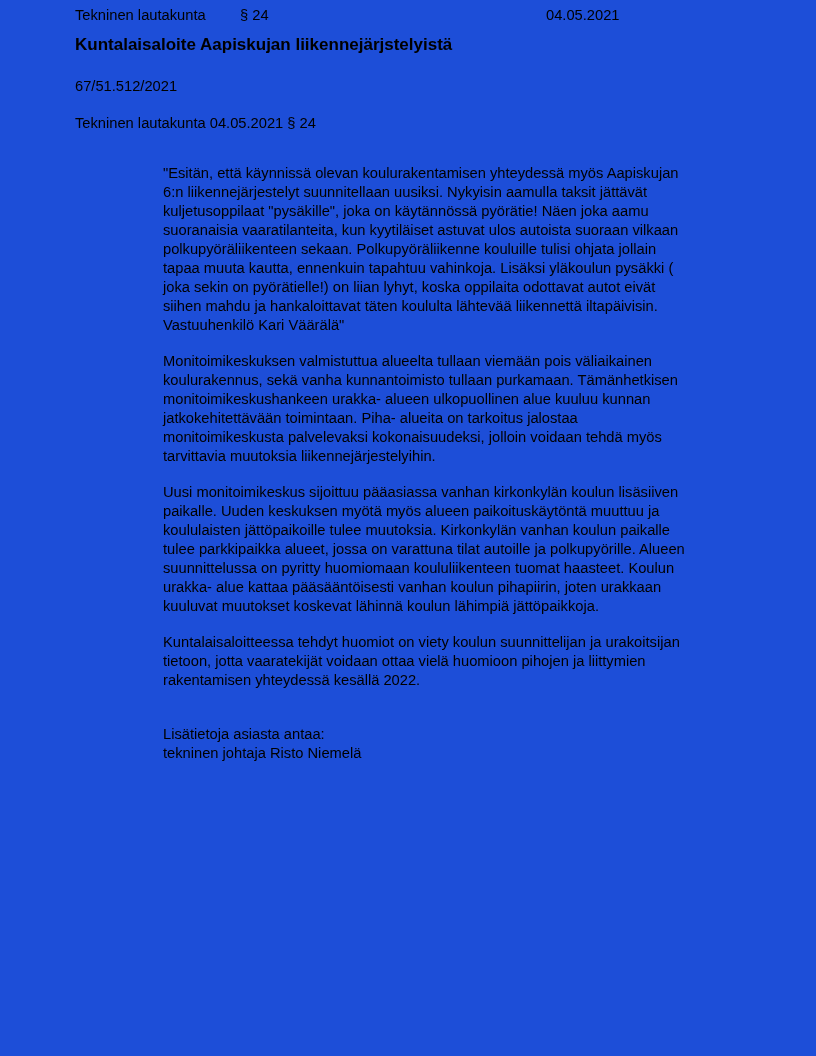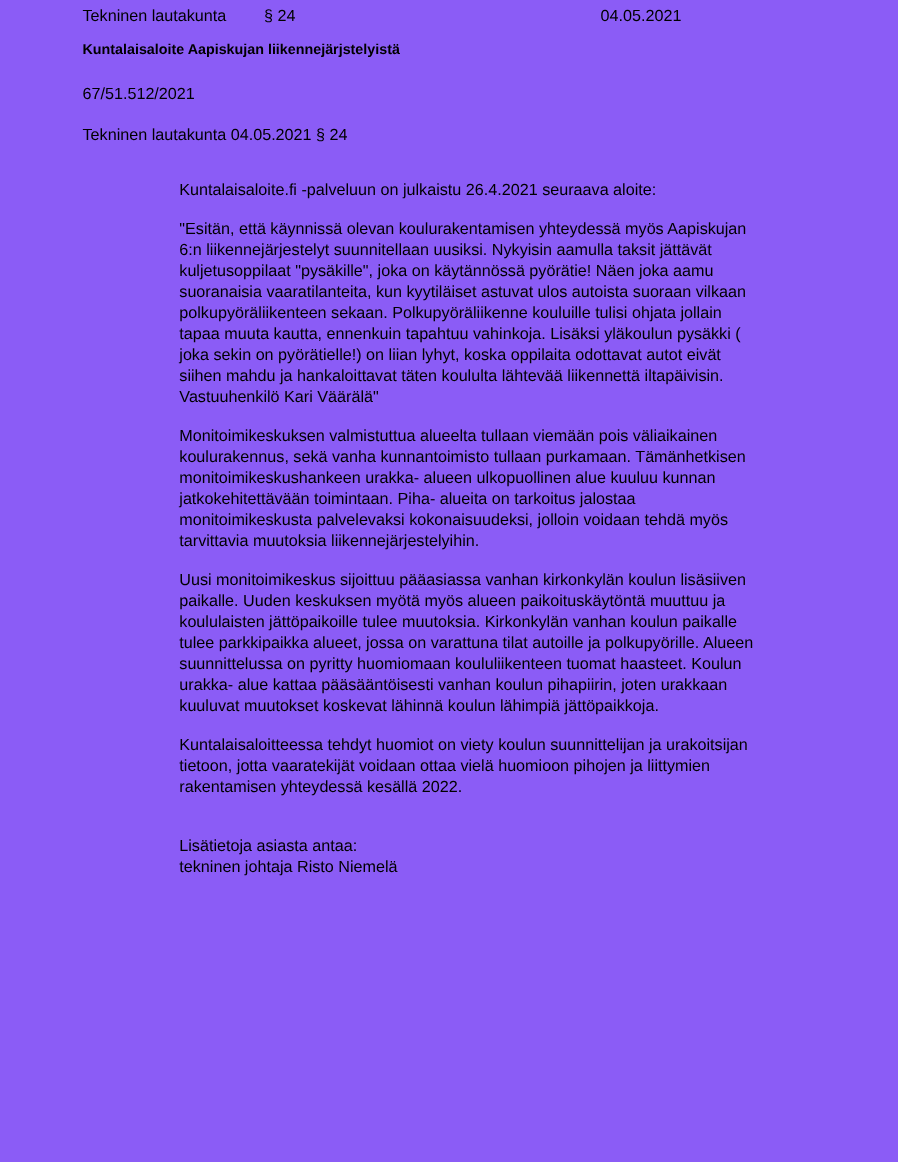--- a/index.html
+++ b/index.html
@@ -1,35 +1,35 @@
 <!DOCTYPE html>
 <html><head>
 <meta charset="utf-8">
 <style>
   html, body { margin: 0; padding: 0; background: #ffffff; }
   .page {
     position: relative;
     width: 816px;
     height: 1056px;
-    background: #8b5cf6;
+    background: #1d4ed8;
     font-family: "Liberation Sans", sans-serif;
     font-size: 14.7px;
     color: #000000;
     overflow: hidden;
   }
   .hdr { position: absolute; top: 6px; line-height: 19px; }
   .hdr-committee { left: 75px; }
   .hdr-section { left: 240px; }
   .hdr-date { left: 546px; }
   .doc-title {
     position: absolute;
     top: 34px;
     left: 75px;
     margin: 0;
-    font-size: 13px;
+    font-size: 17px;
     font-weight: bold;
     line-height: 22px;
   }
   .case-number { position: absolute; top: 77px; left: 75px; line-height: 19px; }
   .meeting-ref { position: absolute; top: 114px; left: 75px; line-height: 19px; }
   .doc-body {
     position: absolute;
     top: 164px;
     left: 163px;
     width: 600px;
@@ -54,21 +54,20 @@
   <span class="hdr hdr-section">§ 24</span>
   <span class="hdr hdr-date">04.05.2021</span>
 
   <h1 class="doc-title">Kuntalaisaloite Aapiskujan liikennejärjstelyistä</h1>
 
   <div class="case-number">67/51.512/2021</div>
 
   <div class="meeting-ref">Tekninen lautakunta 04.05.2021 § 24</div>
 
   <div class="doc-body">
-    <p>Kuntalaisaloite.fi -palveluun on julkaistu 26.4.2021 seuraava aloite:</p>
     <p>"Esitän, että käynnissä olevan koulurakentamisen yhteydessä myös Aapiskujan
 6:n liikennejärjestelyt suunnitellaan uusiksi. Nykyisin aamulla taksit jättävät
 kuljetusoppilaat "pysäkille", joka on käytännössä pyörätie! Näen joka aamu
 suoranaisia vaaratilanteita, kun kyytiläiset astuvat ulos autoista suoraan vilkaan
 polkupyöräliikenteen sekaan. Polkupyöräliikenne kouluille tulisi ohjata jollain
 tapaa muuta kautta, ennenkuin tapahtuu vahinkoja. Lisäksi yläkoulun pysäkki (
 joka sekin on pyörätielle!) on liian lyhyt, koska oppilaita odottavat autot eivät
 siihen mahdu ja hankaloittavat täten koululta lähtevää liikennettä iltapäivisin.
 Vastuuhenkilö Kari Väärälä"</p>
     <p>Monitoimikeskuksen valmistuttua alueelta tullaan viemään pois väliaikainen

